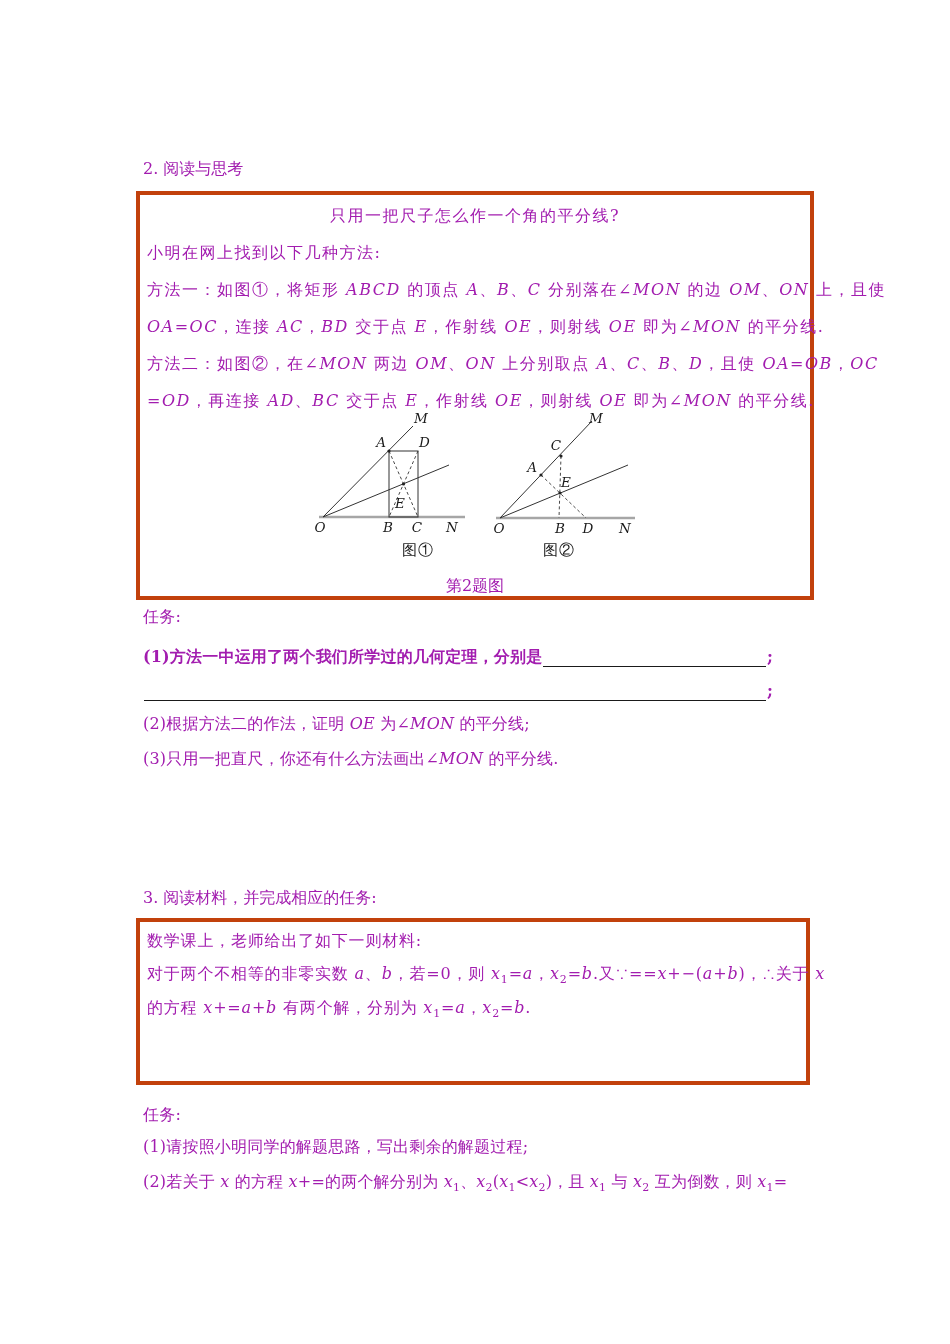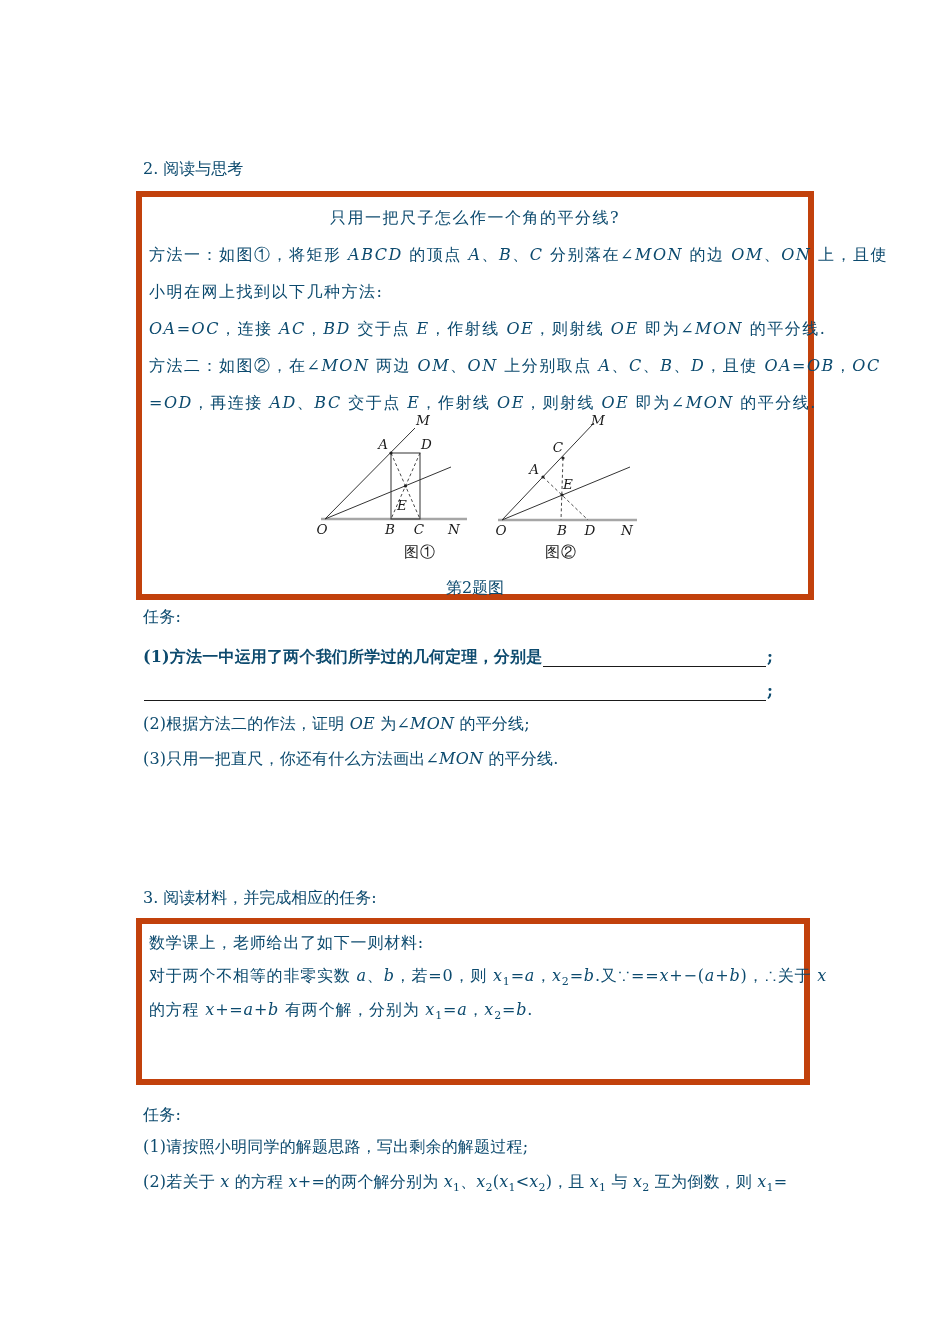--- a/index.html
+++ b/index.html
@@ -1,23 +1,23 @@
 <!DOCTYPE html>
 <html><head>
 <meta charset="utf-8">
 <style>
   html,body{margin:0;padding:0;background:#ffffff;}
   #page{
     position:relative;width:948px;height:1344px;background:#ffffff;
     font-family:"DejaVu Serif","Liberation Serif",serif;
-    font-size:16px;color:#0c4a6e;overflow:hidden;
+    font-size:16px;color:#a21caf;overflow:hidden;
   }
   .abs{position:absolute;white-space:nowrap;}
   .hline{line-height:20px;}
-  .qbox{position:absolute;border:6px solid #c2410c;box-sizing:border-box;background:#fff;}
+  .qbox{position:absolute;border:4px solid #c2410c;box-sizing:border-box;background:#fff;}
   .blines{position:absolute;top:2px;left:3px;right:3px;}
   .bline{height:37px;line-height:37px;padding:0 4px;letter-spacing:1.5px;white-space:nowrap;overflow:visible;}
   .bline2{height:33.4px;line-height:33.4px;padding:0 4px;letter-spacing:0.8px;white-space:nowrap;}
   .center{text-align:center;}
   .taskline{line-height:20px;letter-spacing:0.2px;}
   .blankrow{display:flex;align-items:flex-end;font-weight:bold;}
   .blank{flex:1;border-bottom:1px solid #1a1a1a;height:16px;margin:0 1px;}
   i{font-style:italic;}
   sub{font-size:11px;line-height:0;}
   svg text{font-family:"DejaVu Serif","Liberation Serif",serif;}
@@ -27,22 +27,22 @@
 </head>
 <body>
 
 <div id="page">
 
   <div class="abs hline" style="left:143px;top:159px;">2. 阅读与思考</div>
 
   <div class="qbox" style="left:136px;top:191px;width:678px;height:409px;">
     <div class="blines">
       <div class="bline center">只用一把尺子怎么作一个角的平分线?</div>
+      <div class="bline">小明在网上找到以下几种方法:</div>
       <div class="bline"><span>方法一：如图①，将矩形 </span><i>ABCD</i><span> 的顶点 </span><i>A</i><span>、</span><i>B</i><span>、</span><i>C</i><span> 分别落在∠</span><i>MON</i><span> 的边 </span><i>OM</i><span>、</span><i>ON</i><span> 上，且使</span></div>
-      <div class="bline">小明在网上找到以下几种方法:</div>
       <div class="bline"><i>OA</i><span>=</span><i>OC</i><span>，连接 </span><i>AC</i><span>，</span><i>BD</i><span> 交于点 </span><i>E</i><span>，作射线 </span><i>OE</i><span>，则射线 </span><i>OE</i><span> 即为∠</span><i>MON</i><span> 的平分线.</span></div>
       <div class="bline"><span>方法二：如图②，在∠</span><i>MON</i><span> 两边 </span><i>OM</i><span>、</span><i>ON</i><span> 上分别取点 </span><i>A</i><span>、</span><i>C</i><span>、</span><i>B</i><span>、</span><i>D</i><span>，且使 </span><i>OA</i><span>=</span><i>OB</i><span>，</span><i>OC</i></div>
       <div class="bline"><span>=</span><i>OD</i><span>，再连接 </span><i>AD</i><span>、</span><i>BC</i><span> 交于点 </span><i>E</i><span>，作射线 </span><i>OE</i><span>，则射线 </span><i>OE</i><span> 即为∠</span><i>MON</i><span> 的平分线.</span></div>
     </div>
 
     <svg class="abs" style="left:160px;top:211px;" width="178" height="152" viewBox="0 0 178 152">
       <line x1="19" y1="111" x2="165" y2="111" stroke="#a6a6a6" stroke-width="2.4"></line>
       <line x1="23" y1="111" x2="113" y2="20" stroke="#333" stroke-width="1"></line>
       <line x1="23" y1="111" x2="149" y2="59" stroke="#333" stroke-width="1"></line>
       <rect x="89" y="45" width="29" height="66" fill="none" stroke="#333" stroke-width="1"></rect>

